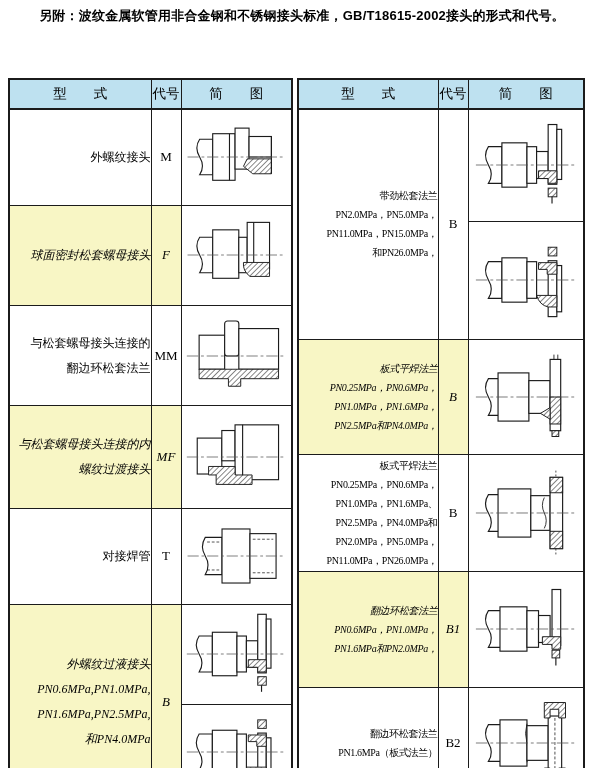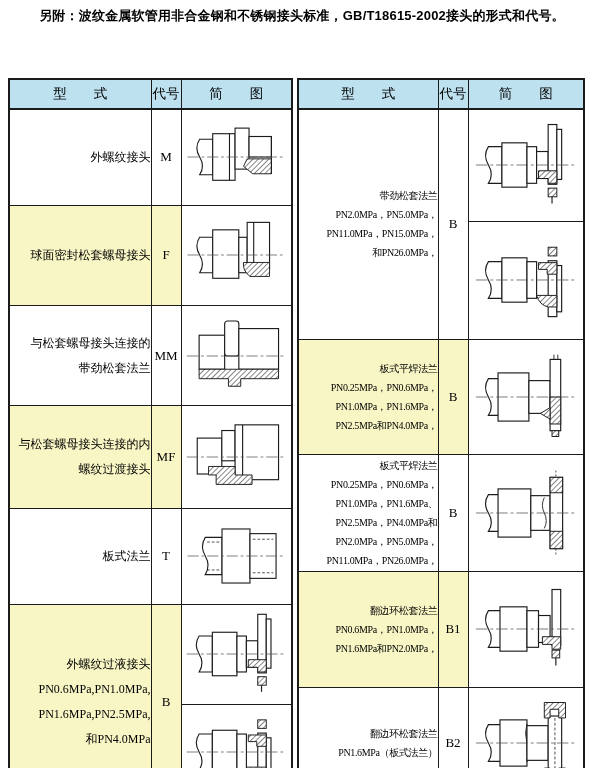--- a/index.html
+++ b/index.html
@@ -20,21 +20,21 @@
     background:var(--blue);text-align:center;font-size:13.5px;
     border-bottom:2px solid var(--bd);height:28px;
   }
   .type{
     font-size:12px;line-height:25px;padding:2px 2px 2px 6px;
     white-space:pre-line;text-align:right;
   }
   .rt .type{font-size:10px;line-height:19px;letter-spacing:-.35px;}
   .code{text-align:center;font-size:13px;}
   .diag{text-align:center;background:#fff;}
-  .yl{background:var(--yellow);}
+  .yl{background:var(--yellow);font-style:italic;}
   .diag svg{display:block;margin:2px auto;}
   .hidden-defs{position:absolute;width:0;height:0;overflow:hidden;}
 </style>
 </head>
 <body style="background: rgb(255, 255, 255);">
 
 <svg class="hidden-defs" aria-hidden="true">
   <defs>
     <pattern id="h" patternUnits="userSpaceOnUse" width="4" height="4" patternTransform="rotate(45)">
       <rect width="4" height="4" fill="#fff"></rect>
@@ -201,40 +201,40 @@
         <td class="type yl">球面密封松套螺母接头</td>
         <td class="code yl">F</td>
         <td class="diag">
           <svg viewBox="0 0 110 88" width="104" height="82">
               <use href="#d-f"></use>
             </svg>
         </td>
       </tr>
       <tr style="height:99px">
         <td class="type">与松套螺母接头连接的
-带劲松套法兰</td>
+翻边环松套法兰</td>
         <td class="code">MM</td>
         <td class="diag">
           <svg viewBox="0 0 110 88" width="104" height="86">
               <use href="#d-mm"></use>
             </svg>
         </td>
       </tr>
       <tr style="height:102px">
         <td class="type yl">与松套螺母接头连接的内
 螺纹过渡接头</td>
         <td class="code yl">MF</td>
         <td class="diag">
           <svg viewBox="0 0 110 88" width="104" height="86">
               <use href="#d-mf"></use>
             </svg>
         </td>
       </tr>
       <tr style="height:95px">
-        <td class="type">板式法兰</td>
+        <td class="type">对接焊管</td>
         <td class="code">T</td>
         <td class="diag">
           <svg viewBox="0 0 110 88" width="104" height="82">
               <use href="#d-t"></use>
             </svg>
         </td>
       </tr>
       <tr style="height:99px">
         <td class="type yl" rowspan="2">外螺纹过液接头
 PN0.6MPa,PN1.0MPa,

